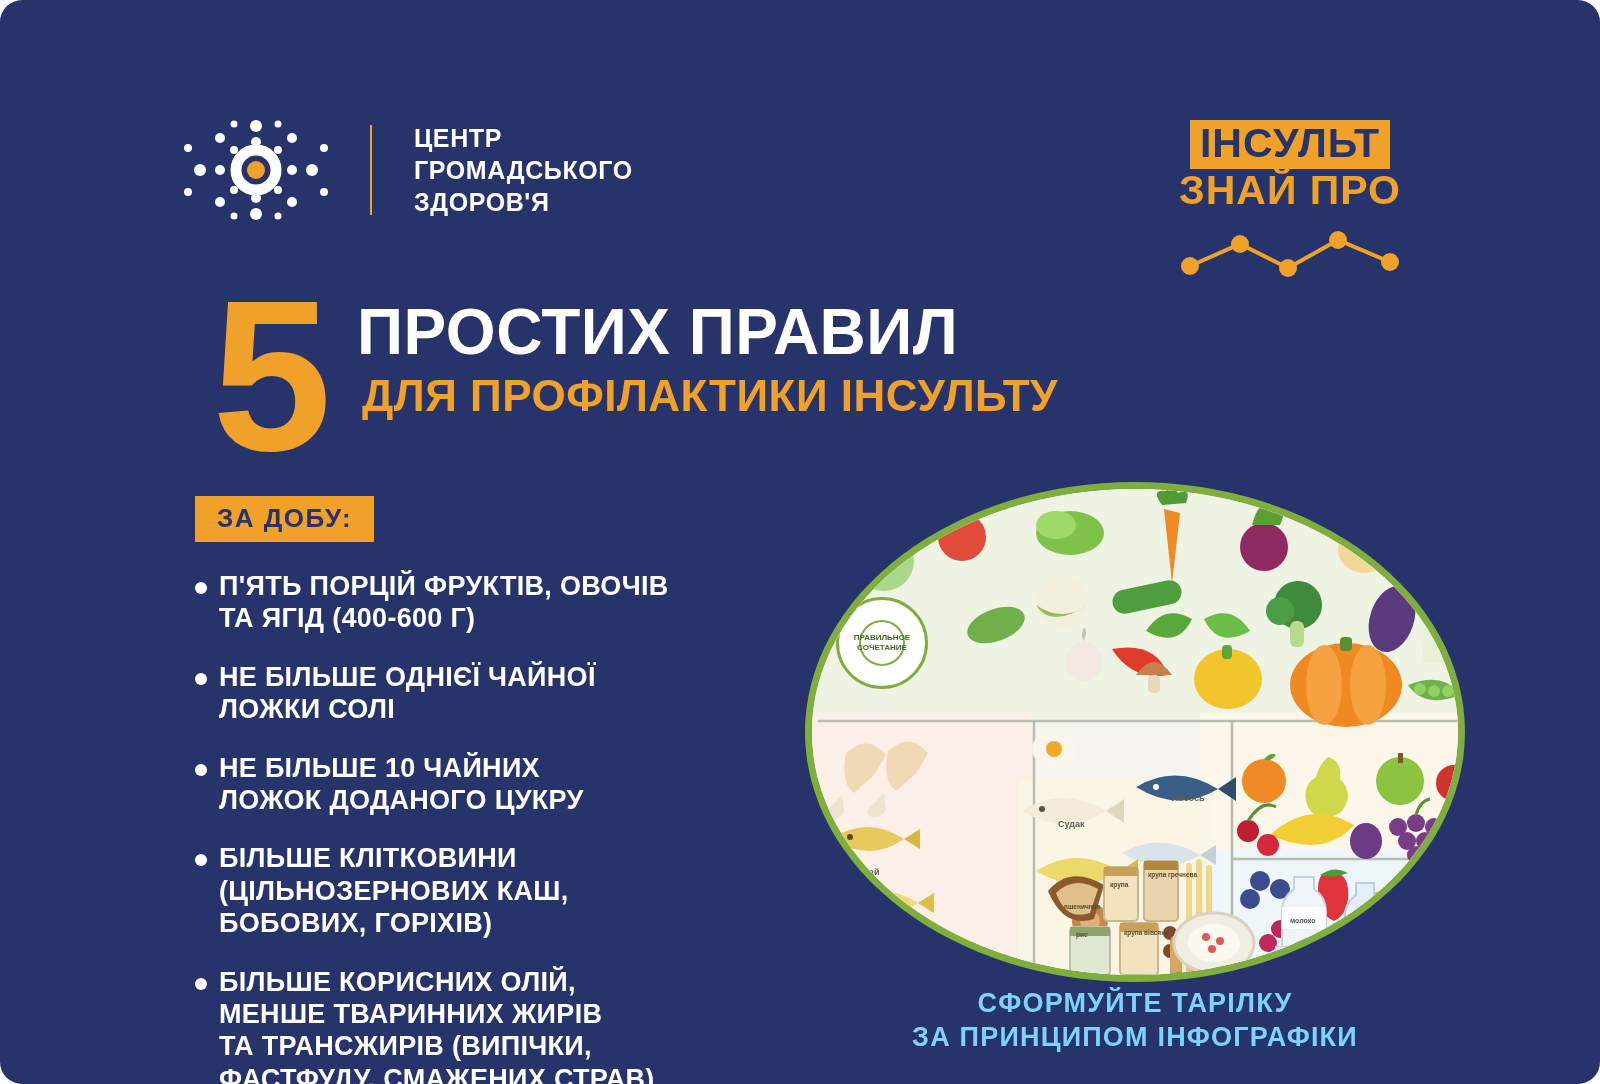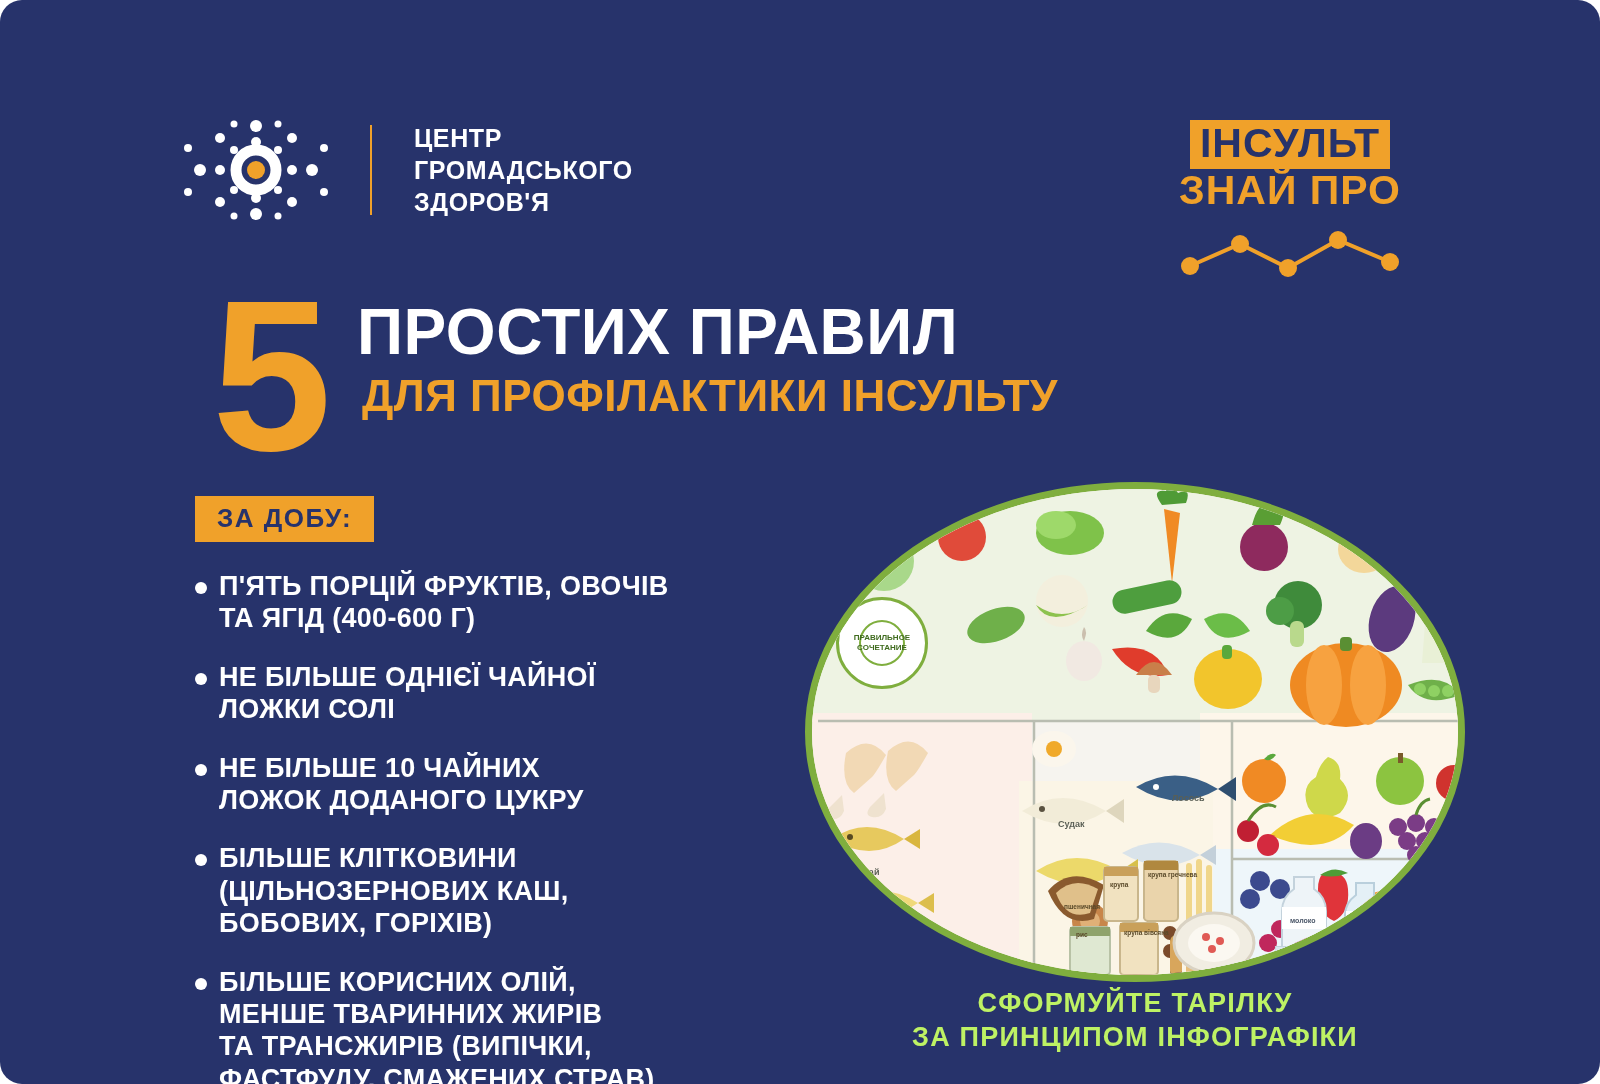--- a/index.html
+++ b/index.html
@@ -262,21 +262,21 @@
     white-space: nowrap;
     text-align: center;
   }
 
   .plate-caption {
     position: absolute;
     left: 0;
     top: 505px;
     width: 660px;
     text-align: center;
-    color: #bef264;
+    color: #7dd3fc;
     font-weight: bold;
     font-size: 27px;
     line-height: 1.25;
     letter-spacing: 1.2px;
     text-transform: uppercase;
     white-space: pre-line;
   }
 </style>
 </head>
 <body>

